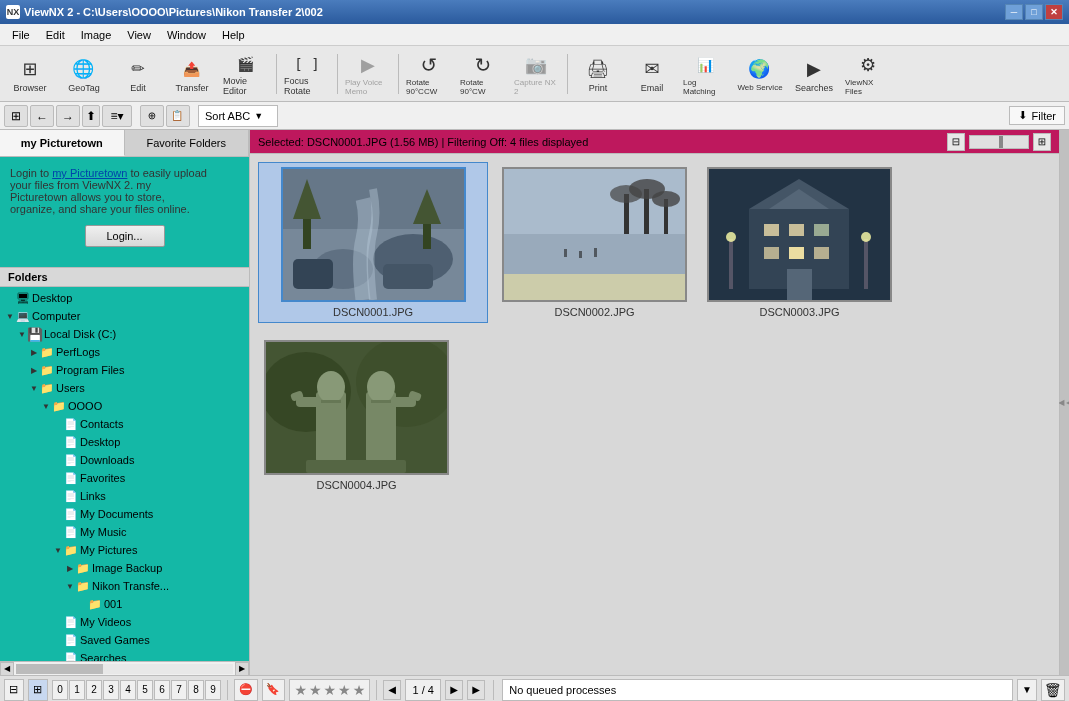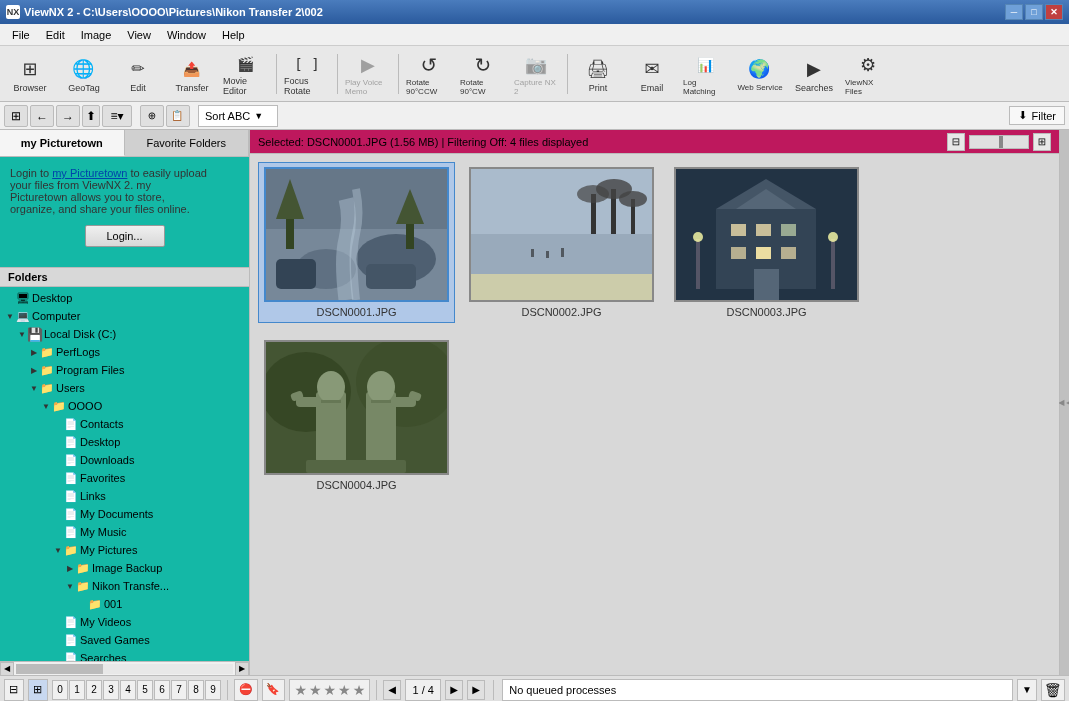--- a/index.html
+++ b/index.html
@@ -638,21 +638,21 @@
         <div style="width:60px; height:14px; margin: 2px 0; background:#e0e0e0; border:1px solid #bbb; position:relative;">
           <div style="position:absolute; left:50%; top:0; width:4px; height:100%; background:#888;"></div>
         </div>
         <div style="width:18px; height:18px; border:1px solid #bbb; background:#e8e8e8; display:flex; align-items:center; justify-content:center; cursor:pointer; font-size:10px;">⊞</div>
       </div>
     </div>
 
     <div style="flex:1; display:flex; overflow:hidden;">
       <div id="image-grid">
 
-        <div class="img-thumb selected" style="width:197px;">
+        <div class="img-thumb selected" style="width:230px;">
           <div class="img-frame selected-frame img-waterfall">
             <svg width="181" height="131">
 
               <rect width="181" height="131" fill="#667788"></rect>
               <rect x="0" y="60" width="181" height="71" fill="#778899"></rect>
               <ellipse cx="60" cy="100" rx="30" ry="20" fill="#556677" opacity="0.7"></ellipse>
               <ellipse cx="130" cy="90" rx="40" ry="25" fill="#445566" opacity="0.8"></ellipse>
 
               <rect x="10" y="90" width="40" height="30" rx="5" fill="#334455"></rect>
               <rect x="100" y="95" width="50" height="25" rx="5" fill="#445566"></rect>

